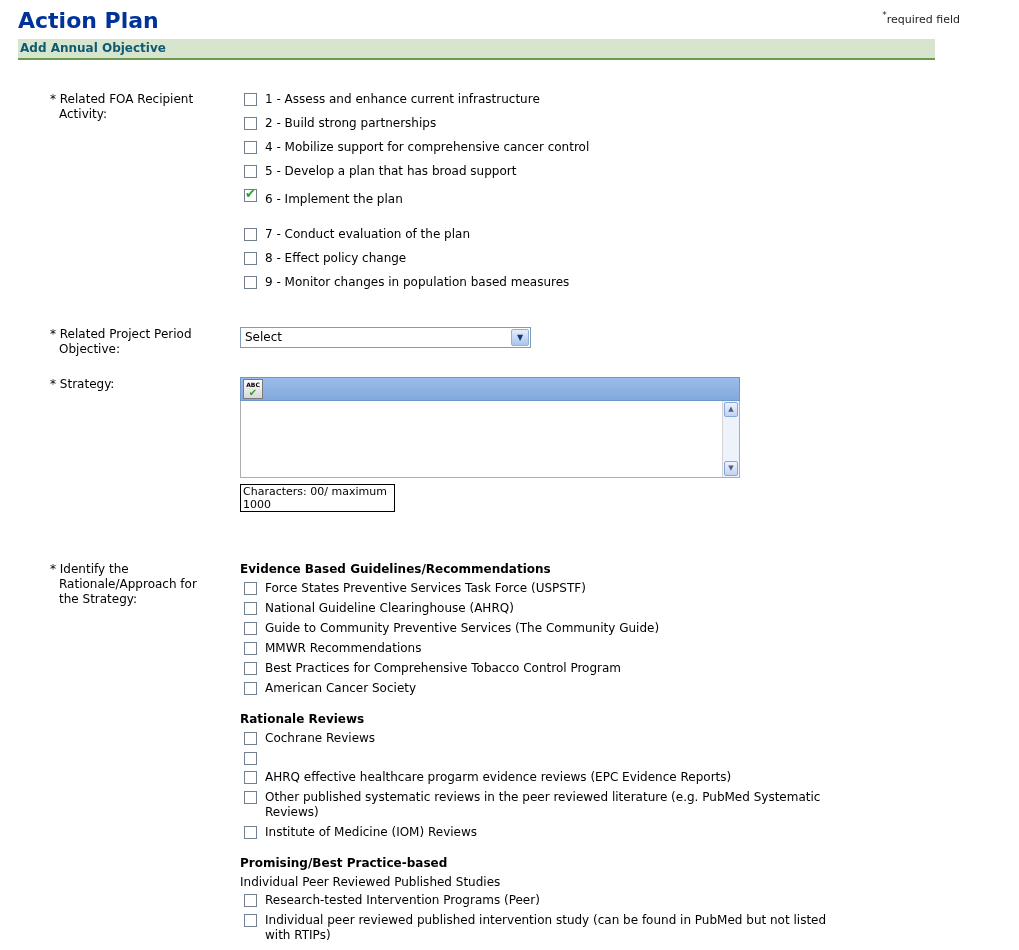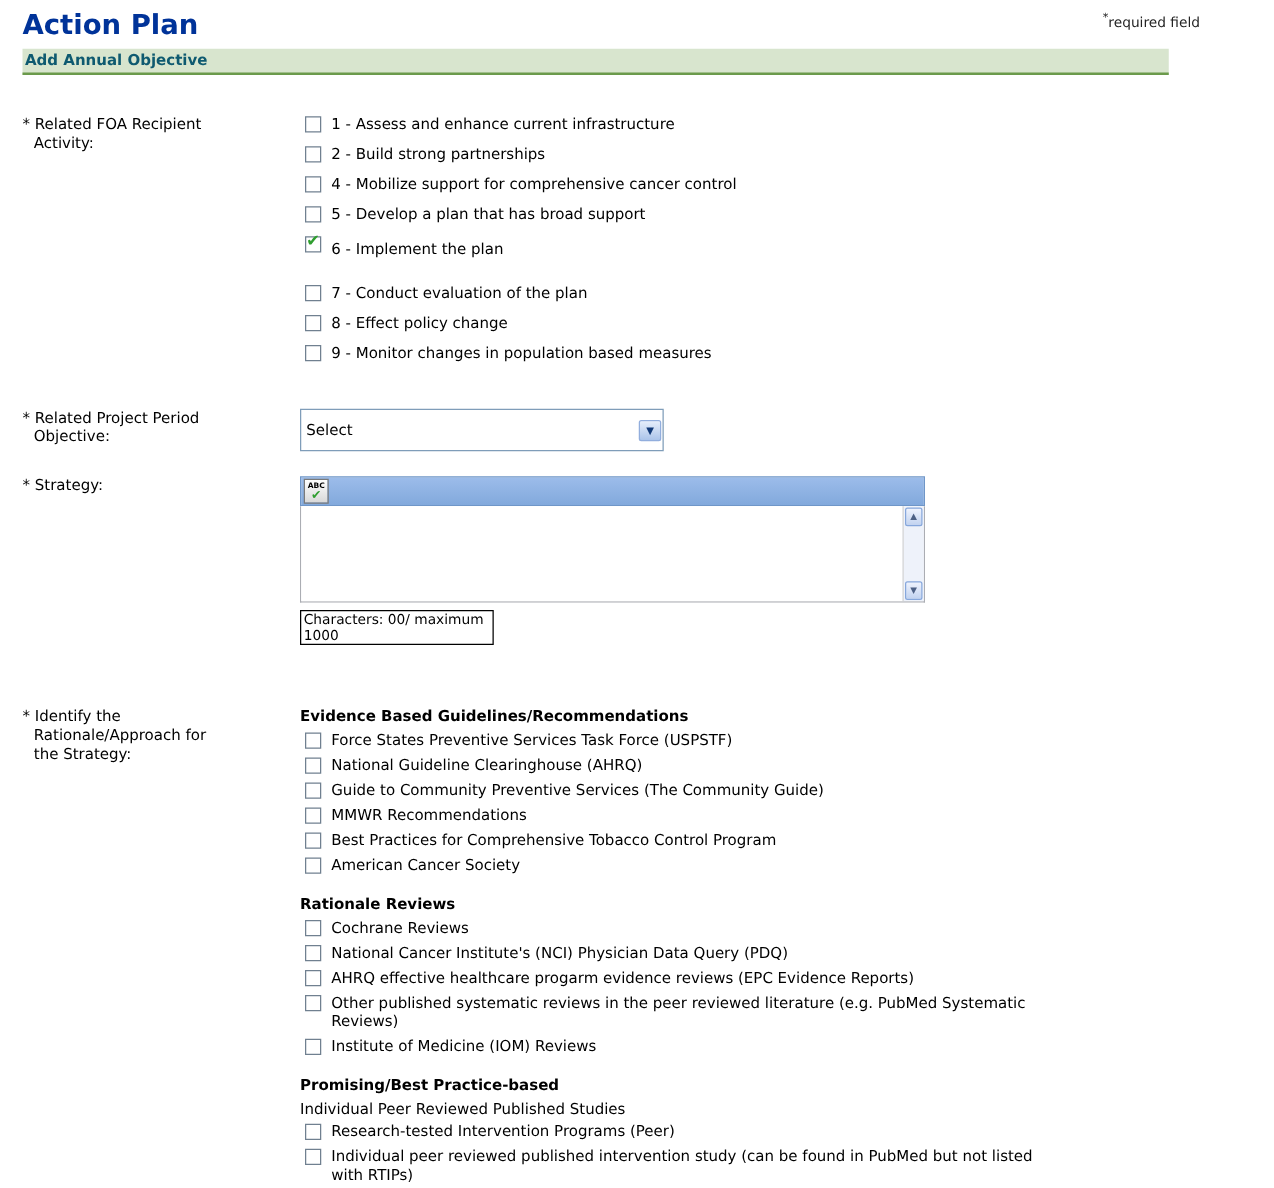--- a/index.html
+++ b/index.html
@@ -18,21 +18,21 @@
 
   .section-bar {
     margin:6px 84px 0 18px; height:21px; line-height:19px;
     background:#d8e5ce; border-bottom:2px solid #6b9a4b;
     padding-left:2px; font-weight:bold; font-size:12px; color:#0e5a70;
   }
 
   
   .row { display:flex; padding-left:18px; }
   .row-label { flex:0 0 222px; }
-  .lbl { display:inline-block; padding-left:9px; text-indent:-9px; white-space:pre-line; line-height:15px; }
+  .lbl { display:inline-block; padding-left:9px; text-indent:-9px; white-space:pre-line; line-height:15px;margin-left:32px; }
   .row-content { flex:1; min-width:0; }
 
   .row-foa { margin-top:32px; }
   .row-project { margin-top:28px; }
   .row-strategy { margin-top:20px; }
   .row-rationale { margin-top:50px; }
 
   
   .opt { display:flex; align-items:flex-start; margin:0 0 9px 4px; cursor:default; }
   .opt-label { margin-left:8px; line-height:15px; white-space:pre-line; }
@@ -42,21 +42,21 @@
   }
   .cb.checked::after {
     content:"✔"; position:absolute; left:0px; top:-4px;
     font-size:13px; font-weight:bold; color:#2f9e2f;
   }
   .opt-gap { margin-top:2px; margin-bottom:20px; }
   .opt-gap .opt-label { padding-top:4px; }
 
   
   .select {
-    width:291px; height:34px; border:1px solid #7f9db9; background:#fff;
+    width:291px; height:21px; border:1px solid #7f9db9; background:#fff;
     display:flex; align-items:center;
   }
   .select-value { flex:1; padding-left:4px; line-height:19px; }
   .select-btn {
     flex:0 0 18px; height:17px; margin:1px;
     background:linear-gradient(#e6eefb,#abc4ea);
     border:1px solid #92aedd; border-radius:2px;
     text-align:center; font-size:8px; line-height:15px; color:#123a78;
   }
 
@@ -227,21 +227,20 @@
       </div>
 
       <div class="group">
         <div class="group-heading">Rationale Reviews</div>
         <label class="opt">
           <span class="cb"></span>
           <span class="opt-label">Cochrane Reviews</span>
         </label>
         <label class="opt">
           <span class="cb"></span>
-          <span class="opt-label">National Cancer Institute's (NCI) Physician Data Query (PDQ)</span>
         </label>
         <label class="opt">
           <span class="cb"></span>
           <span class="opt-label">AHRQ effective healthcare progarm evidence reviews (EPC Evidence Reports)</span>
         </label>
         <label class="opt">
           <span class="cb"></span>
           <span class="opt-label">Other published systematic reviews in the peer reviewed literature (e.g. PubMed Systematic
 Reviews)</span>
         </label>

